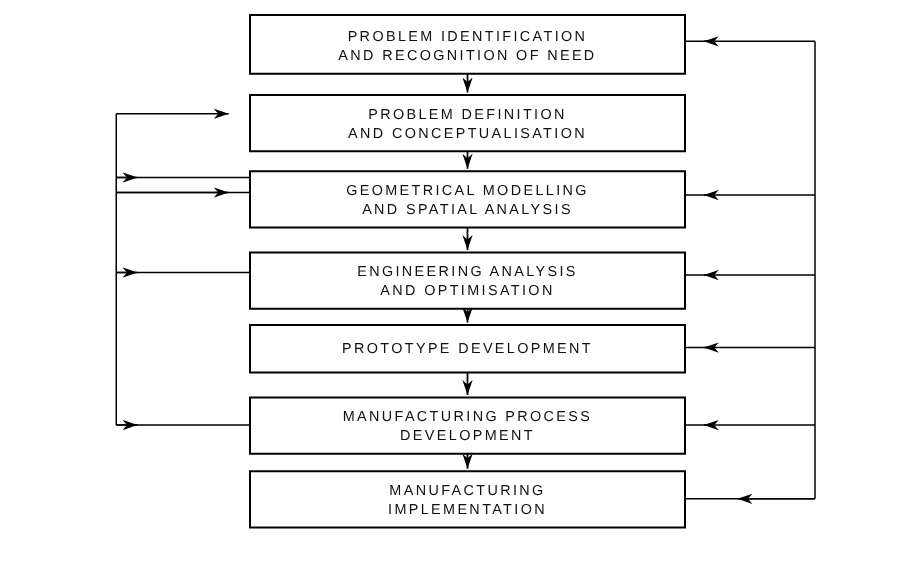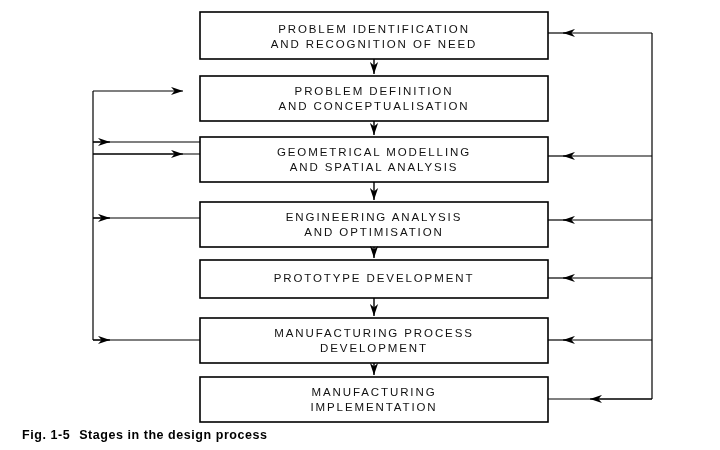--- a/index.html
+++ b/index.html
@@ -163,17 +163,14 @@
 
       <line class="conn-thin" x1="548" y1="33" x2="566" y2="33"></line>
       <line class="conn-thin" x1="548" y1="156" x2="566" y2="156"></line>
       <line class="conn-thin" x1="548" y1="220" x2="566" y2="220"></line>
       <line class="conn-thin" x1="548" y1="278" x2="566" y2="278"></line>
       <line class="conn-thin" x1="548" y1="340" x2="566" y2="340"></line>
     </g>
 
   </svg>
 
-  <div class="caption">
-    <span>Fig. 1-5</span><span class="cap-gap"></span><span>Stages in the design process</span>
-  </div>
 
 </div>
 
 </body></html>

